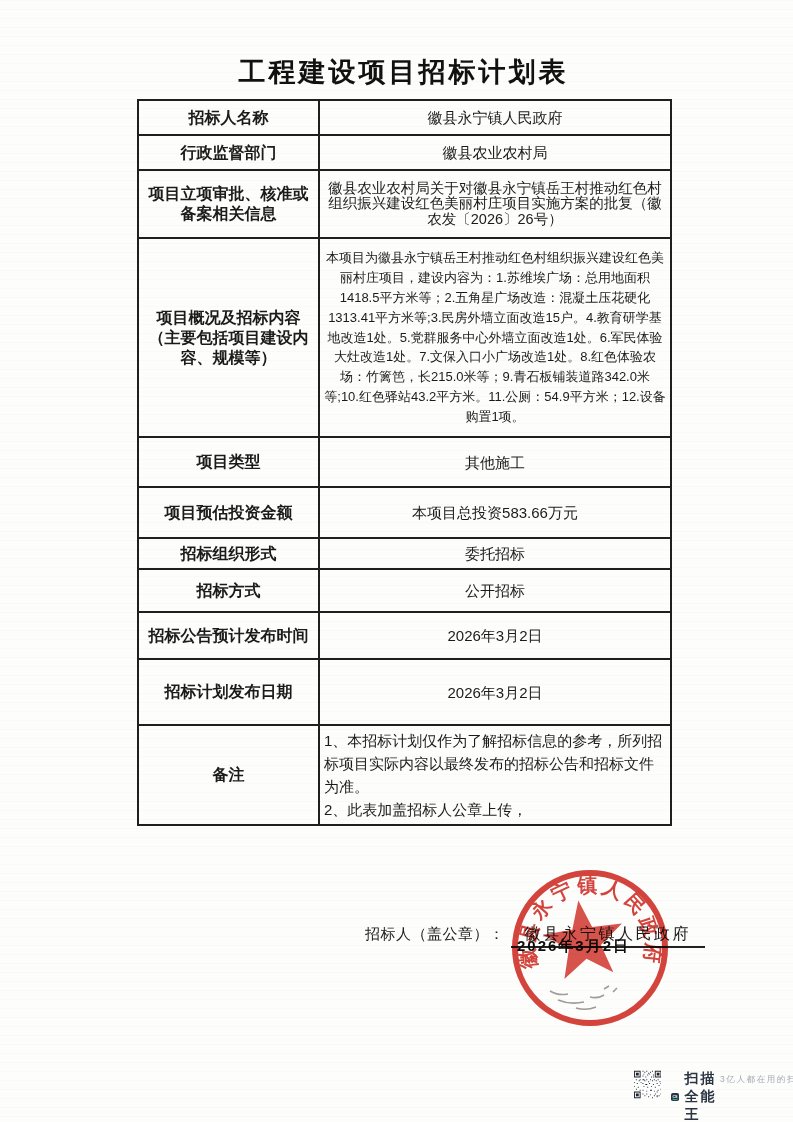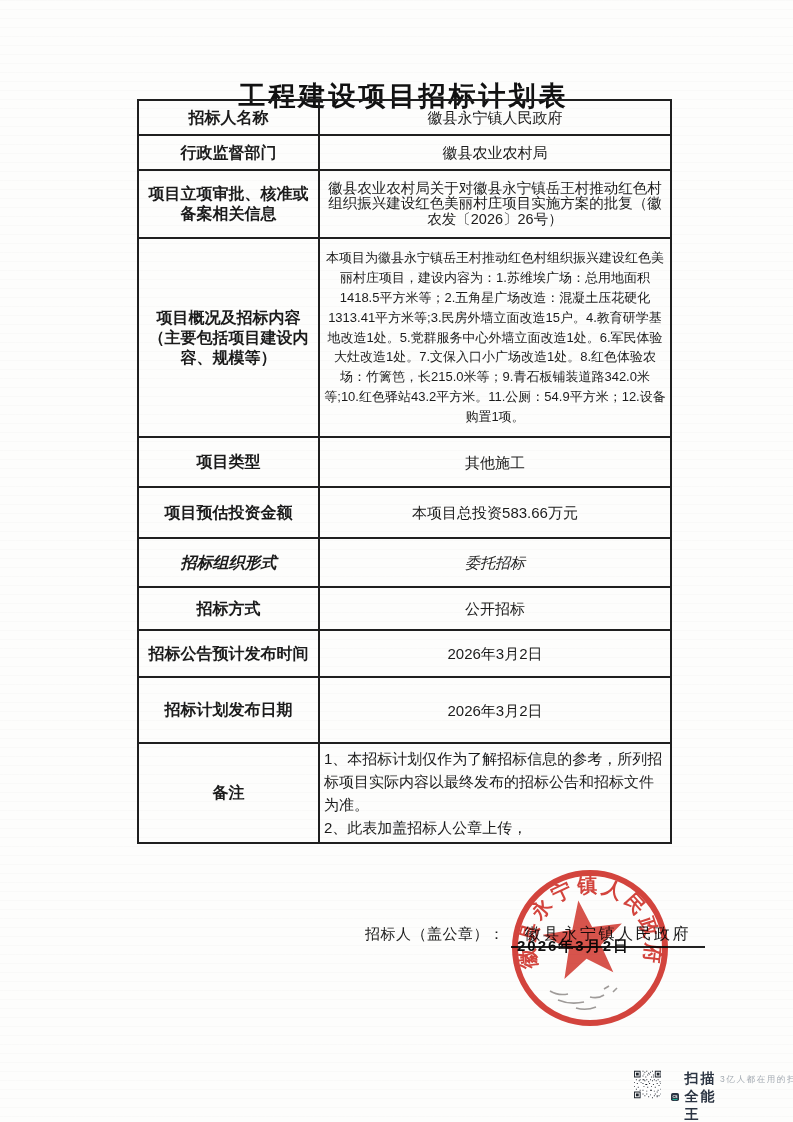--- a/index.html
+++ b/index.html
@@ -17,21 +17,20 @@
       repeating-linear-gradient(180deg, rgba(0,0,0,0.015) 0 1px, transparent 1px 9px),
       #fdfdfc;
   }
   .doc-title {
     position: absolute;
     left: 137px; top: 54px; width: 533px;
     text-align: center;
     font-size: 27px; font-weight: bold;
     letter-spacing: 3px;
     color: #111;
-    margin-top: 24px;
   }
   table.plan {
     position: absolute;
     left: 137px; top: 99px;
     width: 533px;
     border-collapse: collapse;
     table-layout: fixed;
   }
   table.plan td {
     border: 2px solid #1f1f1f;
@@ -52,21 +51,21 @@
     font-weight: 500;
     line-height: 19px;
   }
   tr.r0  { height: 35px; }
   tr.r1  { height: 49px; }
   tr.r2  { height: 35px; }
   tr.r3  { height: 68px; }
   tr.r4  { height: 199px; }
   tr.r5  { height: 50px; }
   tr.r6  { height: 51px; }
-  tr.r7  { height: 49px; font-style: italic; }
+  tr.r7  { height: 31px; }
   tr.r8  { height: 43px; }
   tr.r9  { height: 47px; }
   tr.r10 { height: 66px; }
   tr.r11 { height: 100px; }
   td.val-approval {
     font-size: 14.5px;
     line-height: 15.5px;
     padding: 1px 3px;
   }
   td.val-overview {

